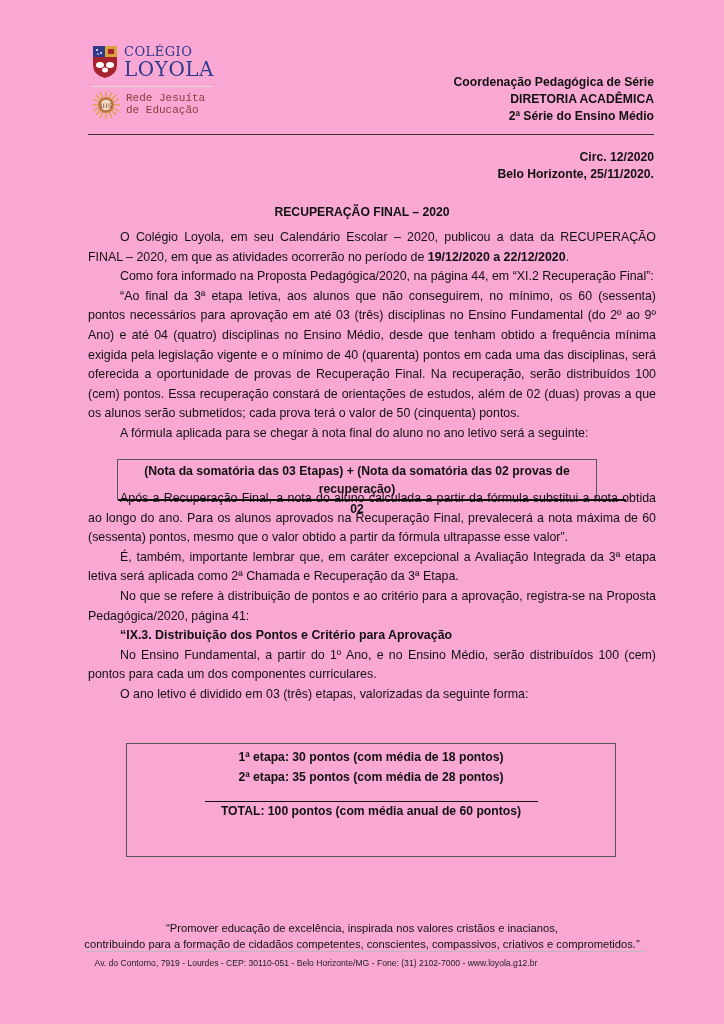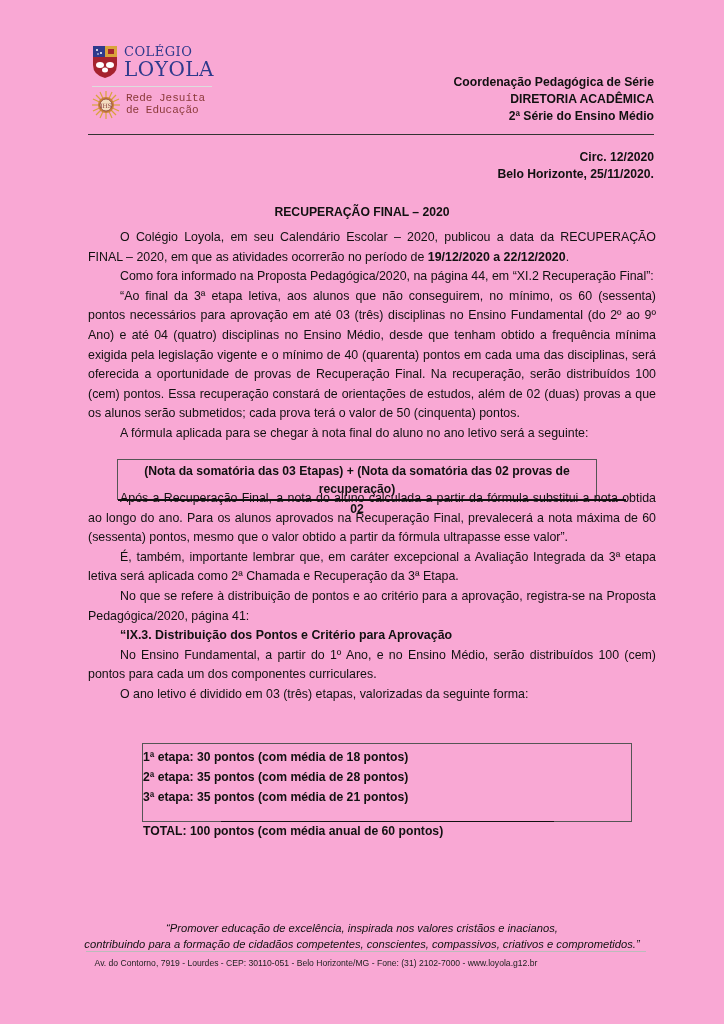--- a/index.html
+++ b/index.html
@@ -32,26 +32,26 @@
 
     .body-text { position: absolute; left: 88px; width: 568px; font-size: 12.4px; line-height: 19.6px; text-align: justify; color: #111; }
     .p { text-indent: 32px; }
     .b { font-weight: bold; }
 
     .formula { position: absolute; left: 117px; top: 459px; width: 480px; height: 41px; border: 1px solid #555; }
     .formula-num { text-align: center; font-weight: bold; font-size: 12.2px; line-height: 18px; margin-top: 2px; }
     .formula-line { width: 508px; height: 2px; background: #111; margin: 1px 0 0 0; }
     .formula-den { text-align: center; font-weight: bold; font-size: 12.2px; line-height: 17px; }
 
-    .etapas { position: absolute; left: 142px; top: 743px; width: 490px; height: 79px; border: 1px solid #555; text-align: left; font-weight: bold; font-size: 12.2px; }
+    .etapas { position: absolute; left: 126px; top: 743px; width: 490px; height: 114px; border: 1px solid #555; text-align: center; font-weight: bold; font-size: 12.2px; }
     .etapas .row { line-height: 20px; }
     .etapas .row:first-child { margin-top: 3px; }
     .etapas .bar { width: 333px; height: 1px; background: #111; margin: 14px auto 2px auto; }
 
-    .footer-quote { position: absolute; left: 0; width: 724px; top: 920px; text-align: center; font-style: italic; font-size: 11.2px; line-height: 16px; color: #111; }
+    .footer-quote { position: absolute; left: 0; width: 724px; top: 920px; text-align: center; font-size: 11.2px; line-height: 16px; color: #111; }
     .footer-rule { position: absolute; left: 86px; top: 951px; width: 560px; height: 1px; background: #bbb; }
     .footer-addr { position: absolute; left: 0; width: 632px; top: 958px; text-align: center; font-size: 8.6px; color: #222; }
   </style>
 </head>
 <body>
 
 <div class="page">
 
   <div class="logo">
     <div class="logo-top">
@@ -132,21 +132,20 @@
     <p class="p">É, também, importante lembrar que, em caráter excepcional a Avaliação Integrada da 3ª etapa letiva será aplicada como 2ª Chamada e Recuperação da 3ª Etapa.</p>
     <p class="p">No que se refere à distribuição de pontos e ao critério para a aprovação, registra-se na Proposta Pedagógica/2020, página 41:</p>
     <p class="p b">“IX.3. Distribuição dos Pontos e Critério para Aprovação</p>
     <p class="p">No Ensino Fundamental, a partir do 1º Ano, e no Ensino Médio, serão distribuídos 100 (cem) pontos para cada um dos componentes curriculares.</p>
     <p class="p">O ano letivo é dividido em 03 (três) etapas, valorizadas da seguinte forma:</p>
   </div>
 
   <div class="etapas">
     <div class="row">1ª etapa: 30 pontos (com média de 18 pontos)</div>
     <div class="row">2ª etapa: 35 pontos (com média de 28 pontos)</div>
-    <div class="row">3ª etapa: 35 pontos (com média de 21 pontos)</div>
     <div class="bar"></div>
     <div class="total">TOTAL: 100 pontos (com média anual de 60 pontos)</div>
   </div>
 
   <div class="footer-quote">
     <div>“Promover educação de excelência, inspirada nos valores cristãos e inacianos,</div>
     <div>contribuindo para a formação de cidadãos competentes, conscientes, compassivos, criativos e comprometidos.”</div>
   </div>
   <div class="footer-rule"></div>
   <div class="footer-addr">Av. do Contorno, 7919 - Lourdes - CEP: 30110-051 - Belo Horizonte/MG - Fone: (31) 2102-7000 - www.loyola.g12.br</div>

